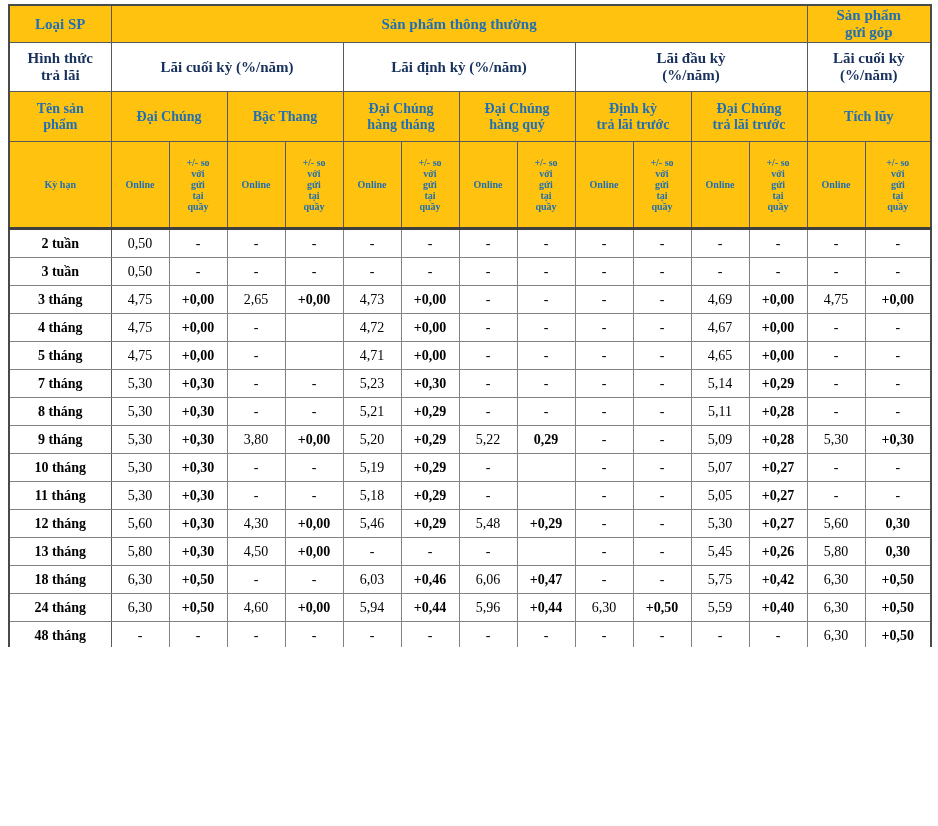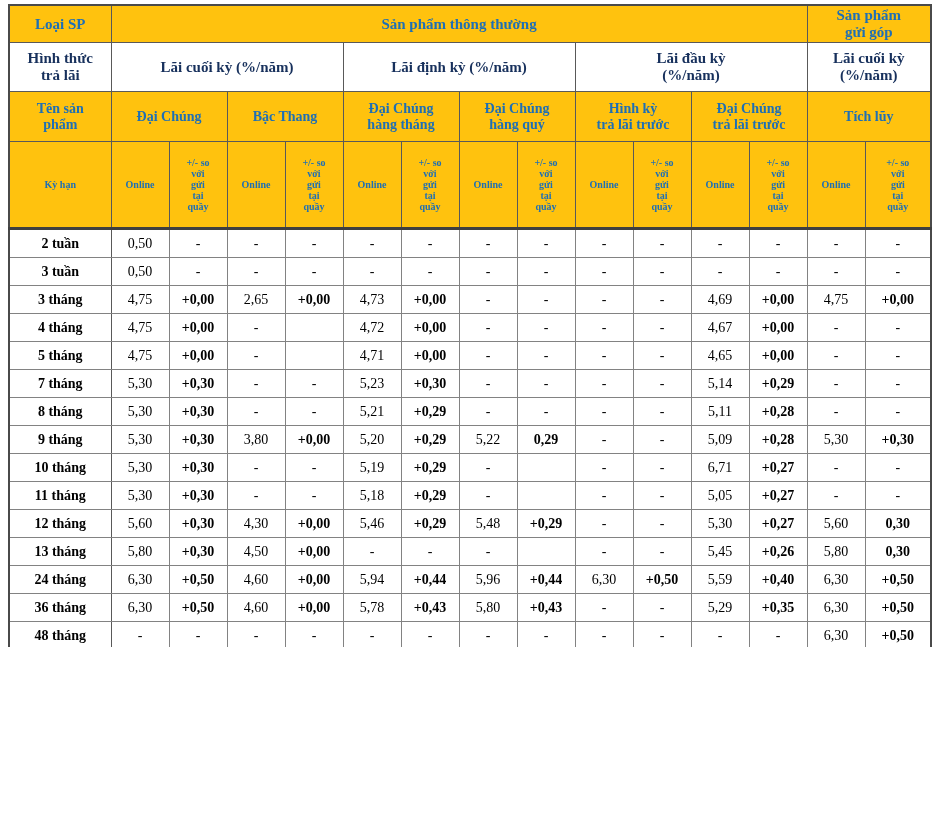--- a/index.html
+++ b/index.html
@@ -65,21 +65,21 @@
       </tr>
       <tr class="r3">
         <th class="h-gold">Tên sản
 phẩm</th>
         <th class="h-gold" colspan="2">Đại Chúng</th>
         <th class="h-gold" colspan="2">Bậc Thang</th>
         <th class="h-gold" colspan="2">Đại Chúng
 hàng tháng</th>
         <th class="h-gold" colspan="2">Đại Chúng
 hàng quý</th>
-        <th class="h-gold" colspan="2">Hình kỳ
+        <th class="h-gold" colspan="2">Định kỳ
 trả lãi trước</th>
         <th class="h-gold" colspan="2">Đại Chúng
 trả lãi trước</th>
         <th class="h-gold" colspan="2">Tích lũy</th>
       </tr>
       <tr class="r4">
         <th class="h-gold">Kỳ hạn</th>
         <th class="h-gold">Online</th>
         <th class="h-gold">+/- so
 với
@@ -266,21 +266,21 @@
           <td class="online">5,30</td>
           <td class="delta bold">+0,30</td>
           <td class="online">-</td>
           <td class="delta">-</td>
           <td class="online">5,19</td>
           <td class="delta bold">+0,29</td>
           <td class="online">-</td>
           <td class="delta"></td>
           <td class="online">-</td>
           <td class="delta">-</td>
-          <td class="online">6,71</td>
+          <td class="online">5,07</td>
           <td class="delta bold">+0,27</td>
           <td class="online">-</td>
           <td class="delta">-</td>
         </tr>
         <tr>
           <td class="term">11 tháng</td>
           <td class="online">5,30</td>
           <td class="delta bold">+0,30</td>
           <td class="online">-</td>
           <td class="delta">-</td>
@@ -323,50 +323,50 @@
           <td class="online">-</td>
           <td class="delta"></td>
           <td class="online">-</td>
           <td class="delta">-</td>
           <td class="online">5,45</td>
           <td class="delta bold">+0,26</td>
           <td class="online">5,80</td>
           <td class="delta bold">0,30</td>
         </tr>
         <tr>
+          <td class="term">18 tháng</td>
+          <td class="online">6,30</td>
+          <td class="delta bold">+0,50</td>
+          <td class="online">-</td>
+          <td class="delta">-</td>
+          <td class="online">6,03</td>
+          <td class="delta bold">+0,46</td>
+          <td class="online">6,06</td>
+          <td class="delta bold">+0,47</td>
+          <td class="online">-</td>
+          <td class="delta">-</td>
+          <td class="online">5,75</td>
+          <td class="delta bold">+0,42</td>
+          <td class="online">6,30</td>
+          <td class="delta bold">+0,50</td>
+        </tr>
+        <tr>
           <td class="term">24 tháng</td>
           <td class="online">6,30</td>
           <td class="delta bold">+0,50</td>
           <td class="online">4,60</td>
           <td class="delta bold">+0,00</td>
           <td class="online">5,94</td>
           <td class="delta bold">+0,44</td>
           <td class="online">5,96</td>
           <td class="delta bold">+0,44</td>
           <td class="online">6,30</td>
           <td class="delta bold">+0,50</td>
           <td class="online">5,59</td>
           <td class="delta bold">+0,40</td>
-          <td class="online">6,30</td>
-          <td class="delta bold">+0,50</td>
-        </tr>
-        <tr>
-          <td class="term">36 tháng</td>
-          <td class="online">6,30</td>
-          <td class="delta bold">+0,50</td>
-          <td class="online">4,60</td>
-          <td class="delta bold">+0,00</td>
-          <td class="online">5,78</td>
-          <td class="delta bold">+0,43</td>
-          <td class="online">5,80</td>
-          <td class="delta bold">+0,43</td>
-          <td class="online">-</td>
-          <td class="delta">-</td>
-          <td class="online">5,29</td>
-          <td class="delta bold">+0,35</td>
           <td class="online">6,30</td>
           <td class="delta bold">+0,50</td>
         </tr>
         <tr>
           <td class="term">48 tháng</td>
           <td class="online">-</td>
           <td class="delta">-</td>
           <td class="online">-</td>
           <td class="delta">-</td>
           <td class="online">-</td>

